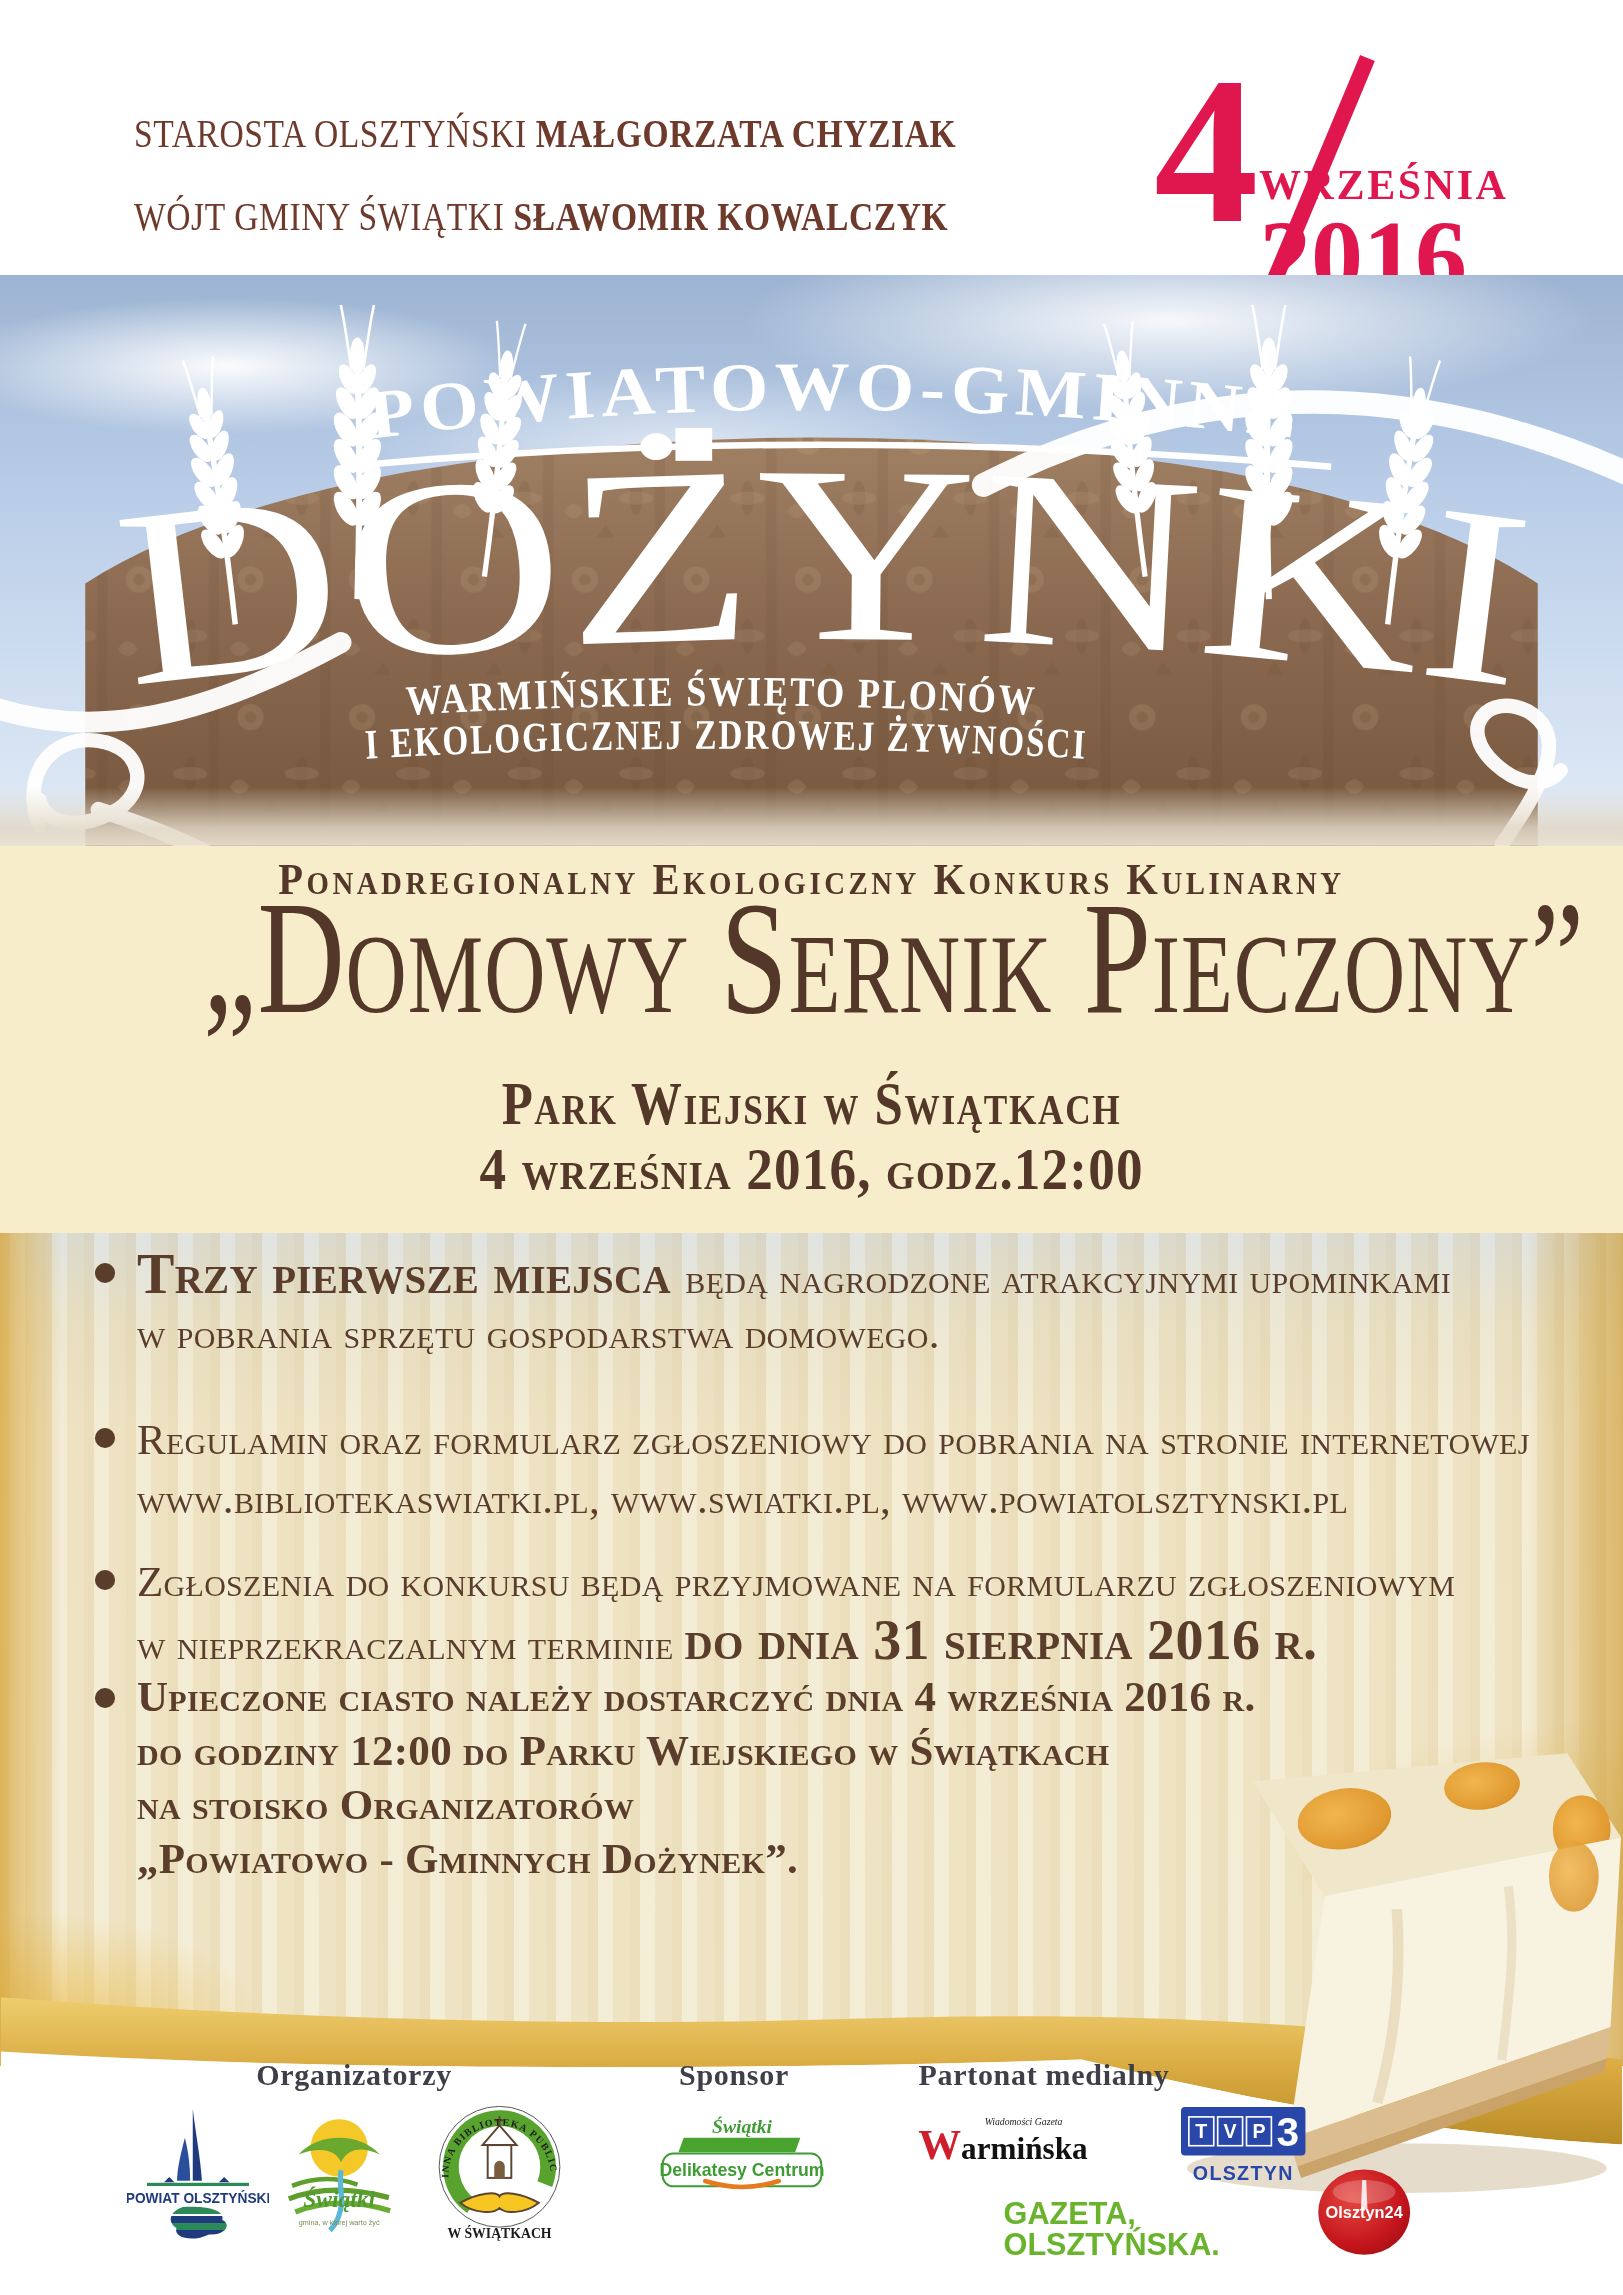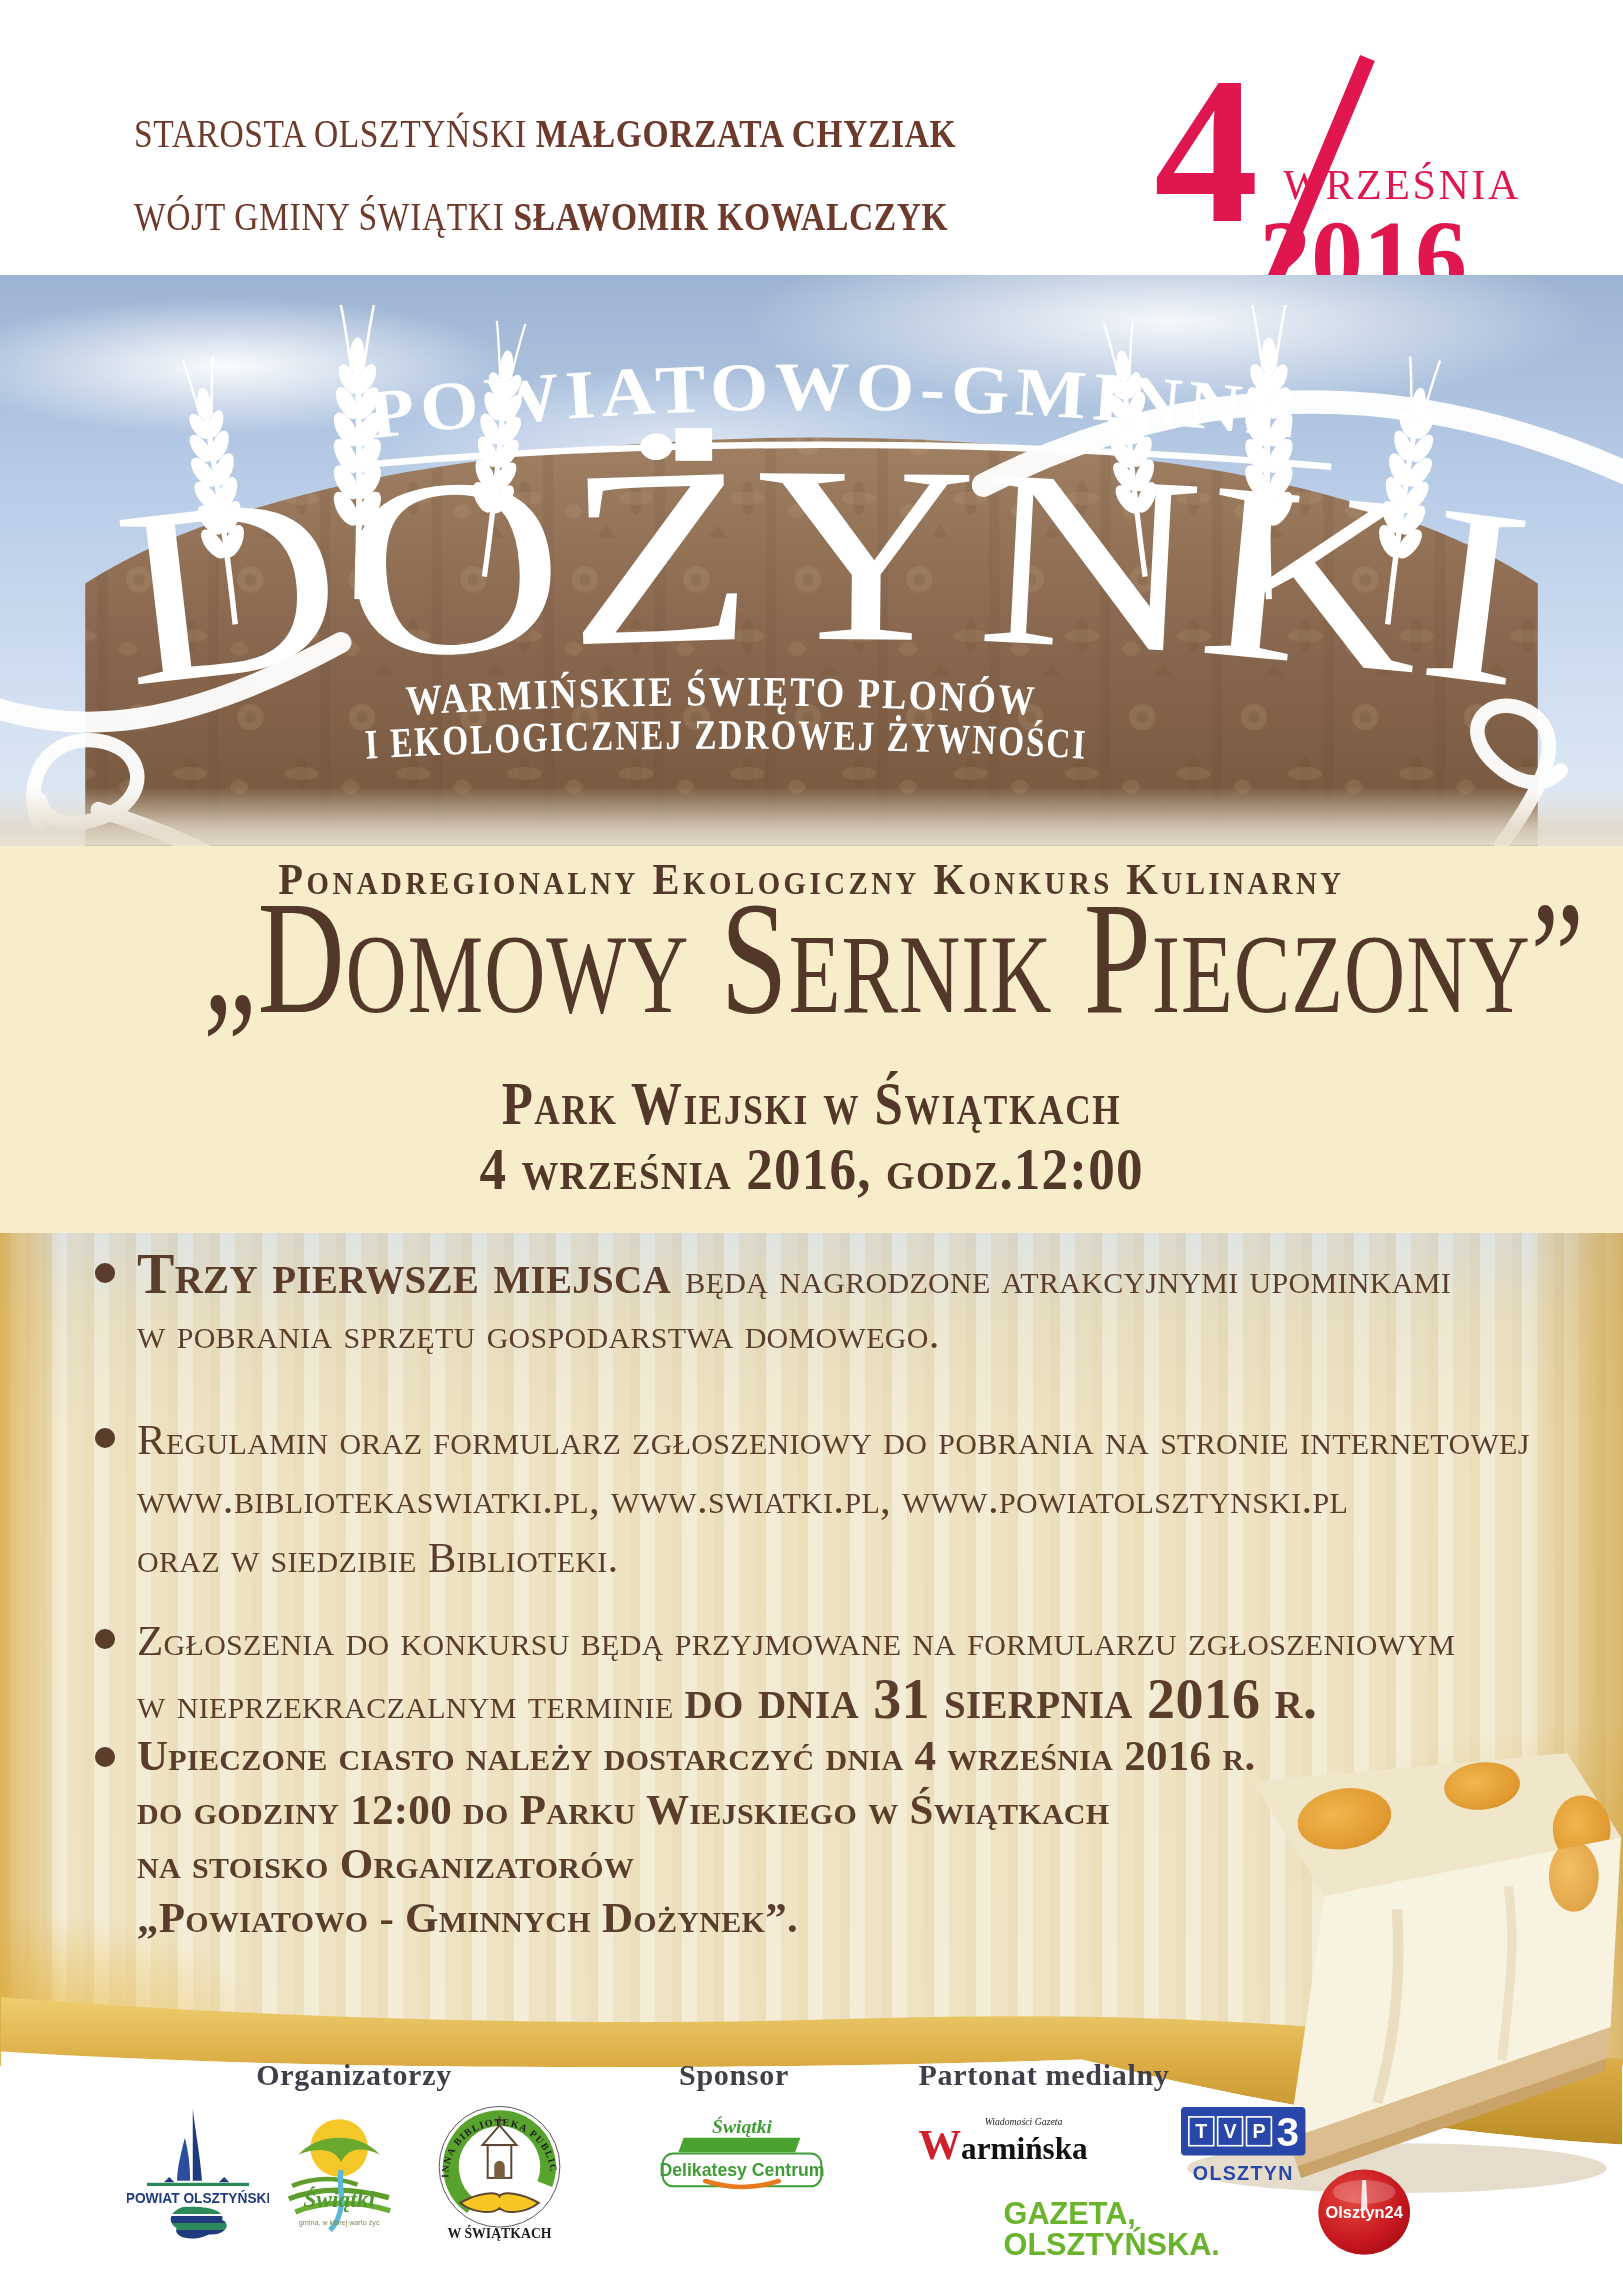--- a/index.html
+++ b/index.html
@@ -15,21 +15,21 @@
   .abs{position:absolute}
   .sans{font-family:"Liberation Sans",sans-serif}
 
   
   #invite{left:134px;top:92px;color:var(--invite-brown);font-size:39px;line-height:83px;
           transform:scaleX(.86);transform-origin:left top;white-space:nowrap;letter-spacing:0.7px}
   #invite b{font-weight:bold}
 
   #badge .b4{left:1154px;top:46px;font-size:209px;line-height:1;color:var(--accent-red);font-weight:600}
   #badge .slash{left:1285px;top:43px;width:15.7px;height:386px;background:var(--accent-red);transform:rotate(22.7deg)}
-  #badge .bmonth{left:1259px;top:161px;width:262px;text-align:right;font-size:42px;letter-spacing:2.6px;color:var(--accent-red);font-weight:400}
+  #badge .bmonth{left:1259px;top:161px;width:262px;text-align:left;font-size:42px;letter-spacing:2.6px;color:var(--accent-red);font-weight:700}
   #badge .byear{left:1259px;top:197px;width:262px;text-align:left;font-size:104px;color:var(--accent-red);font-weight:600}
   #badge .bline{left:1304px;top:313px;width:173px;height:5.9px;background:var(--accent-red)}
   #badge .bplace{left:1259px;top:329px;width:262px;text-align:center;font-size:41px;letter-spacing:5.2px;color:var(--accent-red);font-weight:600}
 
   
   #hero{left:0;top:275px;width:1623px;height:571px;
     background:
       radial-gradient(ellipse 407px 98px at 14% 16%, rgba(255,255,255,.95), transparent 70%),
       radial-gradient(ellipse 590px 125px at 72% 8%, rgba(255,255,255,.9), transparent 72%),
       radial-gradient(ellipse 459px 111px at 42% 30%, rgba(255,255,255,.55), transparent 70%),
@@ -185,21 +185,20 @@
 
   <div id="content" class="abs">
     <div id="bullets">
         <div class="bullet">
           <div class="bline2"><span class="run-xl">Trzy pierwsze miejsca </span><span class="run-n">będą nagrodzone atrakcyjnymi upominkami</span></div>
           <div class="bline2"><span class="run-n">w pobrania sprzętu gospodarstwa domowego.</span></div>
         </div>
         <div class="bullet m2">
           <div class="bline2"><span class="run-n">Regulamin oraz formularz zgłoszeniowy do pobrania na stronie internetowej</span></div>
           <div class="bline2"><span class="run-n">www.bibliotekaswiatki.pl, www.swiatki.pl, www.powiatolsztynski.pl</span></div>
-          <div class="bline2"><span class="run-n">oraz w siedzibie Biblioteki.</span></div>
         </div>
         <div class="bullet m3">
           <div class="bline2"><span class="run-n">Zgłoszenia do konkursu będą przyjmowane na formularzu zgłoszeniowym</span></div>
           <div class="bline2"><span class="run-n">w nieprzekraczalnym terminie </span><span class="run-xl">do dnia 31 sierpnia 2016 r.</span></div>
         </div>
         <div class="bullet allbold m4">
           <div class="bline2"><span class="run-n">Upieczone ciasto należy dostarczyć dnia 4 września 2016 r.</span></div>
           <div class="bline2"><span class="run-n">do godziny 12:00 do Parku Wiejskiego w Świątkach</span></div>
           <div class="bline2"><span class="run-n">na stoisko Organizatorów</span></div>
           <div class="bline2"><span class="run-n">„Powiatowo - Gminnych Dożynek”.</span></div>

